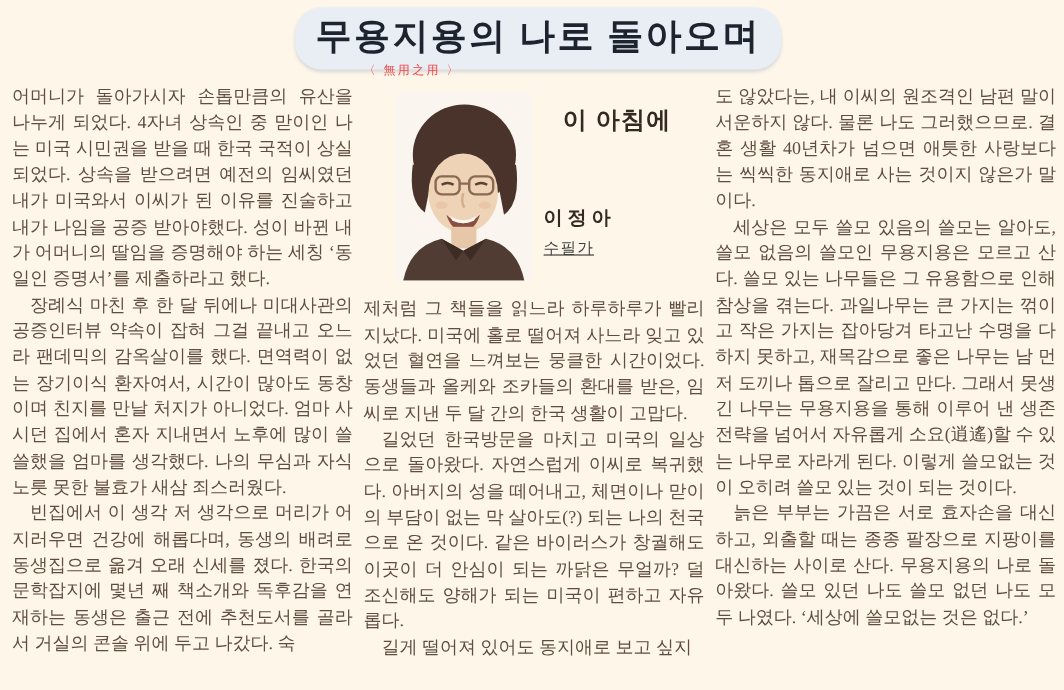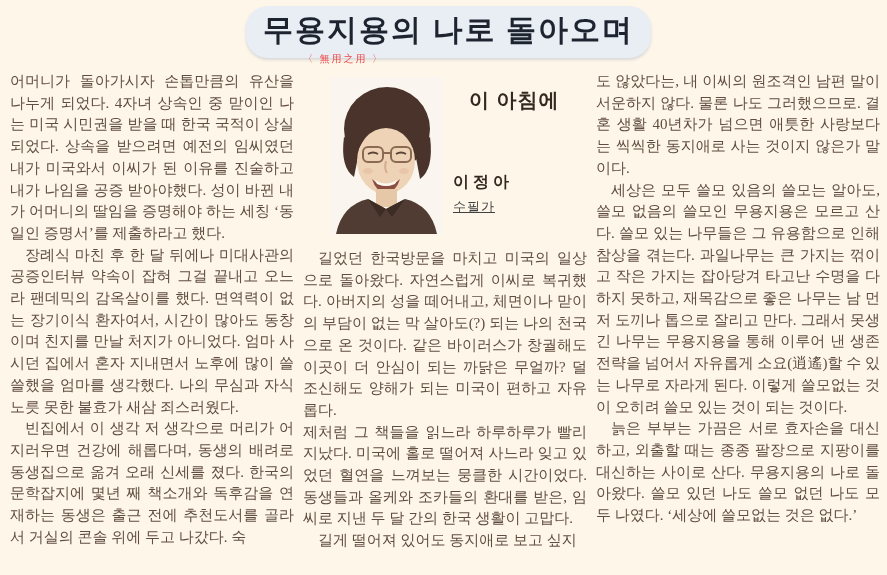--- a/index.html
+++ b/index.html
@@ -105,22 +105,22 @@
 
             <path d="M6 157 Q12 128 38 122 L56 132 L75 122 Q101 128 107 157 Z" fill="#503c32"></path>
             <path d="M38 122 L56 132 L50 140 Z" fill="#3c2c24"></path>
             <path d="M75 122 L56 132 L62 140 Z" fill="#3c2c24"></path>
           </svg>
         </div>
         <div class="column-header-title">이 아침에</div>
         <div class="author-name">이정아</div>
         <div class="author-role">수필가</div>
       </div>
+      <p class="para">제처럼 그 책들을 읽느라 하루하루가 빨리 지났다. 미국에 홀로 떨어져 사느라 잊고 있었던 혈연을 느껴보는 뭉클한 시간이었다. 동생들과 올케와 조카들의 환대를 받은, 임씨로 지낸 두 달 간의 한국 생활이 고맙다.</p>
       <p class="para indent">길었던 한국방문을 마치고 미국의 일상으로 돌아왔다. 자연스럽게 이씨로 복귀했다. 아버지의 성을 떼어내고, 체면이나 맏이의 부담이 없는 막 살아도(?) 되는 나의 천국으로 온 것이다. 같은 바이러스가 창궐해도 이곳이 더 안심이 되는 까닭은 무얼까? 덜 조신해도 양해가 되는 미국이 편하고 자유롭다.</p>
-      <p class="para">제처럼 그 책들을 읽느라 하루하루가 빨리 지났다. 미국에 홀로 떨어져 사느라 잊고 있었던 혈연을 느껴보는 뭉클한 시간이었다. 동생들과 올케와 조카들의 환대를 받은, 임씨로 지낸 두 달 간의 한국 생활이 고맙다.</p>
       <p class="para indent">길게 떨어져 있어도 동지애로 보고 싶지</p>
     </div>
 
     <div class="col">
       <p class="para">도 않았다는, 내 이씨의 원조격인 남편 말이 서운하지 않다. 물론 나도 그러했으므로. 결혼 생활 40년차가 넘으면 애틋한 사랑보다는 씩씩한 동지애로 사는 것이지 않은가 말이다.</p>
       <p class="para indent">세상은 모두 쓸모 있음의 쓸모는 알아도, 쓸모 없음의 쓸모인 무용지용은 모르고 산다. 쓸모 있는 나무들은 그 유용함으로 인해 참상을 겪는다. 과일나무는 큰 가지는 꺾이고 작은 가지는 잡아당겨 타고난 수명을 다하지 못하고, 재목감으로 좋은 나무는 남 먼저 도끼나 톱으로 잘리고 만다. 그래서 못생긴 나무는 무용지용을 통해 이루어 낸 생존 전략을 넘어서 자유롭게 소요(逍遙)할 수 있는 나무로 자라게 된다. 이렇게 쓸모없는 것이 오히려 쓸모 있는 것이 되는 것이다.</p>
       <p class="para indent">늙은 부부는 가끔은 서로 효자손을 대신하고, 외출할 때는 종종 팔장으로 지팡이를 대신하는 사이로 산다. 무용지용의 나로 돌아왔다. 쓸모 있던 나도 쓸모 없던 나도 모두 나였다. ‘세상에 쓸모없는 것은 없다.’</p>
     </div>
 
   </div>

